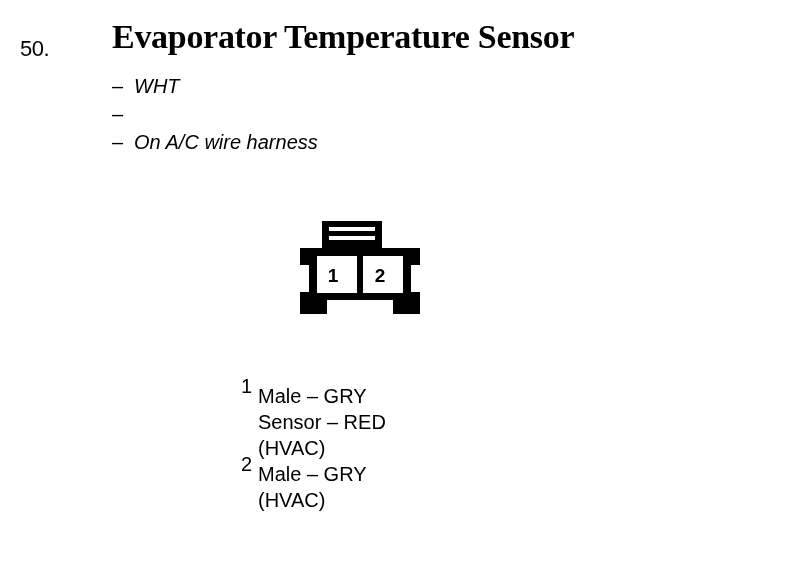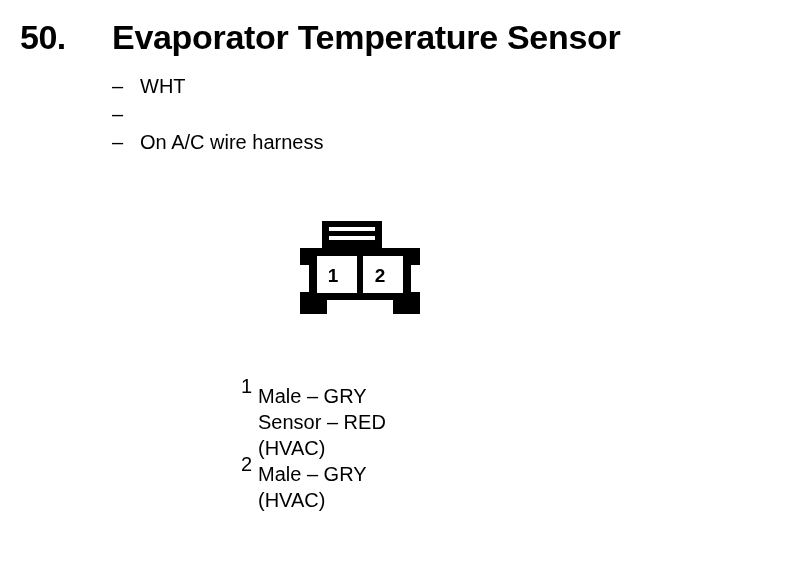--- a/index.html
+++ b/index.html
@@ -20,36 +20,37 @@
   .header {
     position: absolute;
     left: 0;
     top: 16px;
     width: 800px;
     height: 46px;
   }
   .header-number {
     position: absolute;
     left: 20px;
-    top: 0;
-    font-size: 34px;
-    font-weight: bold;
+    top: 12px;
+    font-size: 22px;
+    font-weight: normal;
     letter-spacing: -0.5px;
     line-height: 42px;
     white-space: nowrap;
   }
   .header-title {
     position: absolute;
     left: 112px;
     top: 0;
     font-size: 34px;
     font-weight: bold;
     letter-spacing: -0.3px;
     line-height: 42px;
     white-space: nowrap;
+    font-family: Liberation Serif, serif;
   }
 
   
   .notes {
     position: absolute;
     left: 112px;
     top: 72px;
     width: 420px;
   }
   .note-row {
@@ -60,22 +61,23 @@
     white-space: nowrap;
   }
   .note-dash {
     position: absolute;
     left: 0;
     top: 0;
     width: 18px;
   }
   .note-text {
     position: absolute;
-    left: 28px;
-    top: 0;
+    left: 22px;
+    top: 0;
+    font-style: italic;
   }
 
   
   .connector {
     position: absolute;
     left: 297px;
     top: 220px;
     width: 126px;
     height: 96px;
   }

